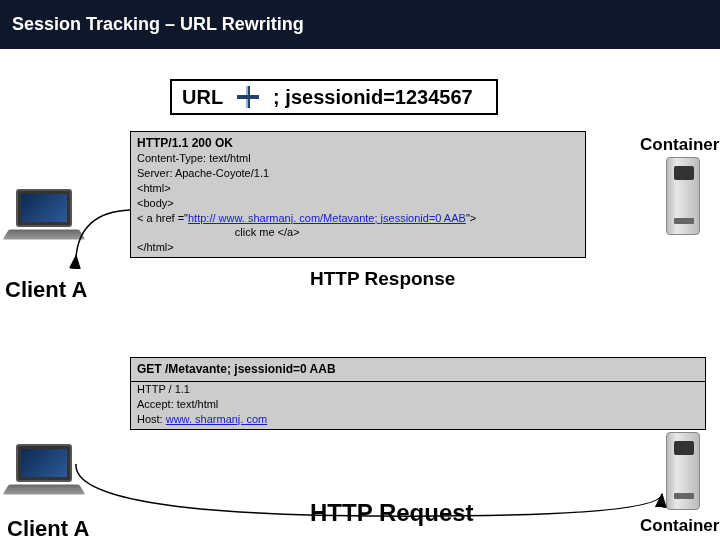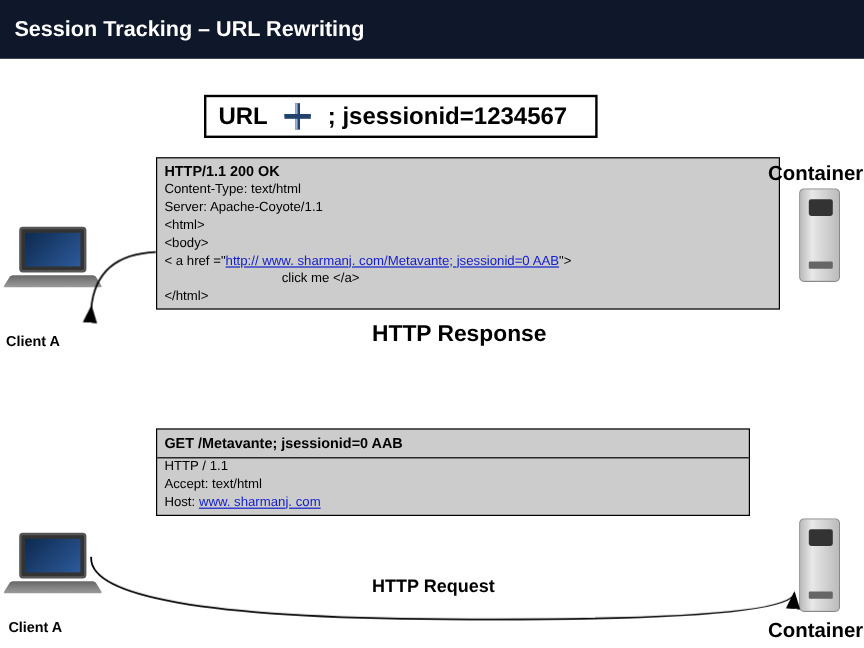--- a/index.html
+++ b/index.html
@@ -14,27 +14,27 @@
   .url-plus::after { top: 9px; left: 0; height: 4px; width: 22px; }
   .url-plus .hl1 { position:absolute; background:#9bb4d4; left:9px; top:0; width:2px; height:22px; }
   .url-plus .hl2 { position:absolute; background:#9bb4d4; top:9px; left:0; height:2px; width:22px; }
   .url-param { font-size: 20px; font-weight: bold; }
 
   .panel { position: absolute; background: #ccc; border: 1px solid #000; font-family: Arial, sans-serif; font-size: 11px; line-height: 1.35; }
   .panel .hdr { font-weight: bold; padding: 3px 6px 0 6px; font-size: 12px; }
   .panel .body { padding: 0 6px 2px 6px; }
   .link { color: #1520cc; text-decoration: underline; }
 
-  .panel.resp { top: 82px; left: 130px; width: 520px; }
-  .panel.req { top: 308px; left: 130px; width: 495px; }
+  .panel.resp { top: 82px; left: 130px; width: 456px; }
+  .panel.req { top: 308px; left: 130px; width: 576px; }
   .panel .hdr.get { padding-bottom:4px; }
 
-  .label { position: absolute; font-size: 12px; font-weight: bold; }
+  .label { position: absolute; font-size: 22px; font-weight: bold; }
   .label.resp-lbl { top: 219px; left: 310px; font-size: 19px; }
-  .label.req-lbl { top: 431px; left: 310px; font-size: 15px; }
+  .label.req-lbl { top: 450px; left: 310px; font-size: 24px; }
   .label.clientA1 { top: 228px; left: 5px; }
   .label.clientA2 { top: 467px; left: 7px; }
   .label.container1 { top: 86px; left: 640px; font-size:17px; }
   .label.container2 { top: 467px; left: 640px; font-size:17px; }
 
   .laptop { position: absolute; width: 76px; height: 55px; }
   .laptop .screen { position: absolute; top: 0; left: 10px; width: 56px; height: 38px; background: #333; border-radius: 3px; border: 2px solid #555; }
   .laptop .screen::after { content:""; position:absolute; top:3px; left:3px; right:3px; bottom:3px; background:linear-gradient(135deg,#0d2a50,#2d5a9a); }
   .laptop .base { position: absolute; top: 38px; left: 0; width: 76px; height: 14px; background: linear-gradient(#666,#999); transform: perspective(60px) rotateX(45deg); border-radius: 2px; }
   .laptop1 { top: 140px; left: 6px; }

